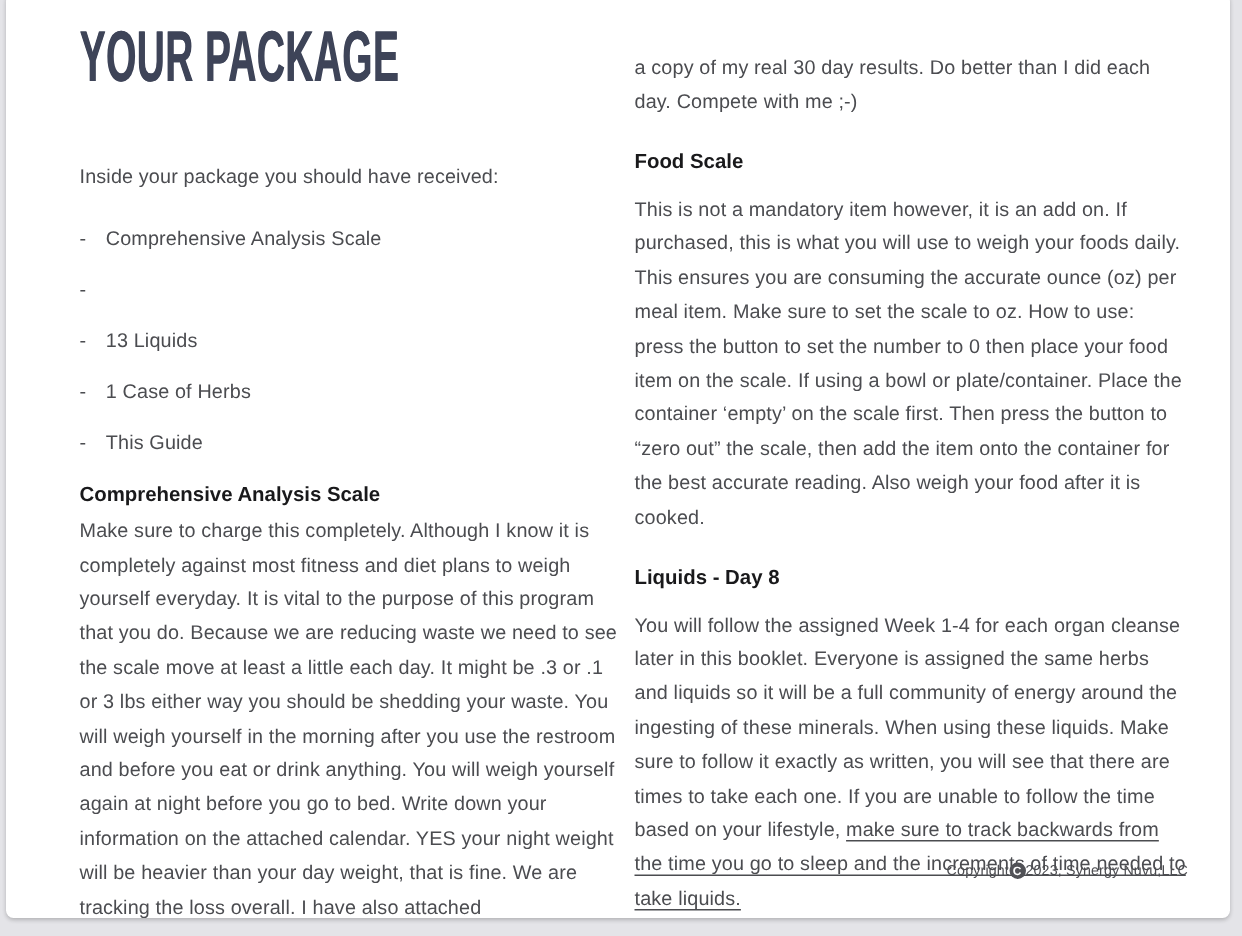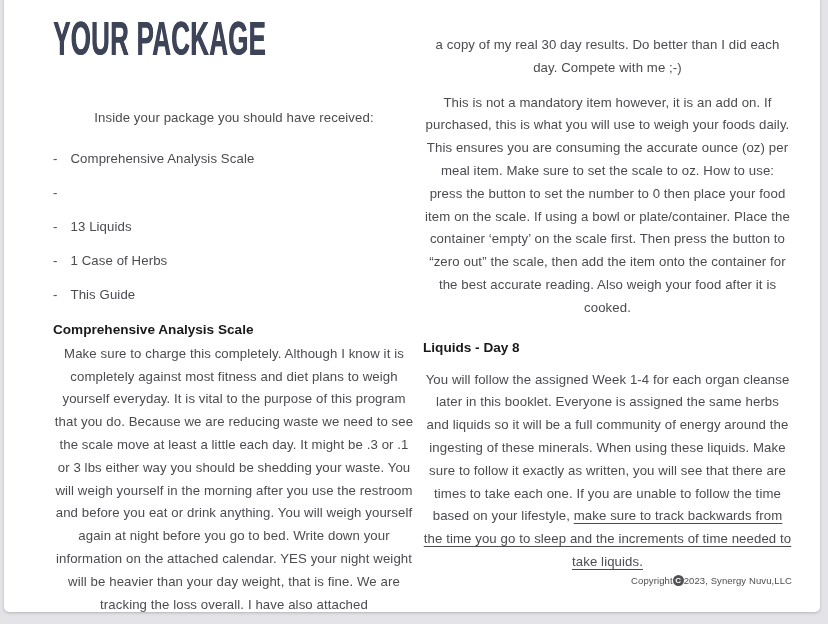--- a/index.html
+++ b/index.html
@@ -39,21 +39,21 @@
     text-shadow: 0.7px 0 0 currentColor;
     letter-spacing: 0.5px;
   }
 
   .body-text {
     font-size: 13.2px;
     line-height: 22.8px;
     color: #4b4c50;
     letter-spacing: 0.1px;
   }
-  p { margin: 0; text-align: center; }
+  p { margin: 0; }
 
   .intro { margin-top: 47px; }
 
   .package-list {
     list-style: none;
     margin: 21px 0 0 0; padding: 0;
   }
   .package-list li {
     display: flex;
     gap: 13px;
@@ -134,20 +134,21 @@
       </ul>
 
       <h3 class="section-heading">Comprehensive Analysis Scale</h3>
 
       <p class="body-text para">Make sure to charge this completely.  Although I know it is completely against most fitness and diet plans to weigh yourself everyday. It is vital to the purpose of this program that you do.  Because we are reducing waste we need to see the scale move at least a little each day.  It might be .3 or .1 or 3 lbs either way you should be shedding your waste.  You will weigh yourself in the morning after you use the restroom and before you eat or drink anything. You will weigh yourself again at night before you go to bed. Write down your information on the attached calendar.  YES your night weight will be heavier than your day weight, that is fine.  We are tracking the loss overall.  I have also attached</p>
     </div>
 
     <div class="col-right">
       <p class="body-text continuation">a copy of my real 30 day results. Do better than I did each day.  Compete with me ;-)</p>
 
+      <h3 class="section-heading">Food Scale</h3>
 
       <p class="body-text para">This is not a mandatory item however, it is an add on.  If purchased, this is what you will use to weigh your foods daily. This ensures you are consuming the accurate ounce (oz) per meal item.  Make sure to set the scale to oz.  How to use: press the button to set the number to 0 then place your food item on the scale.  If using a bowl or plate/container. Place the container ‘empty’ on the scale first. Then press the button to “zero out” the scale, then add the item onto the container for the best accurate reading.  Also weigh your food after it is cooked.</p>
 
       <h3 class="section-heading">Liquids - Day 8</h3>
 
       <p class="body-text para"><span>You will follow the assigned Week 1-4 for each organ cleanse later in this booklet. Everyone is assigned the same herbs and liquids so it will be a full community of energy around the ingesting of these minerals.  When using these liquids.  Make sure to follow it exactly as written, you will see that there are times to take each one.  If you are unable to follow the time based on your lifestyle, </span><span class="underlined">make sure to track backwards from the time you go to sleep and the increments of time needed to take liquids.</span></p>
     </div>
 
   </div>
 

